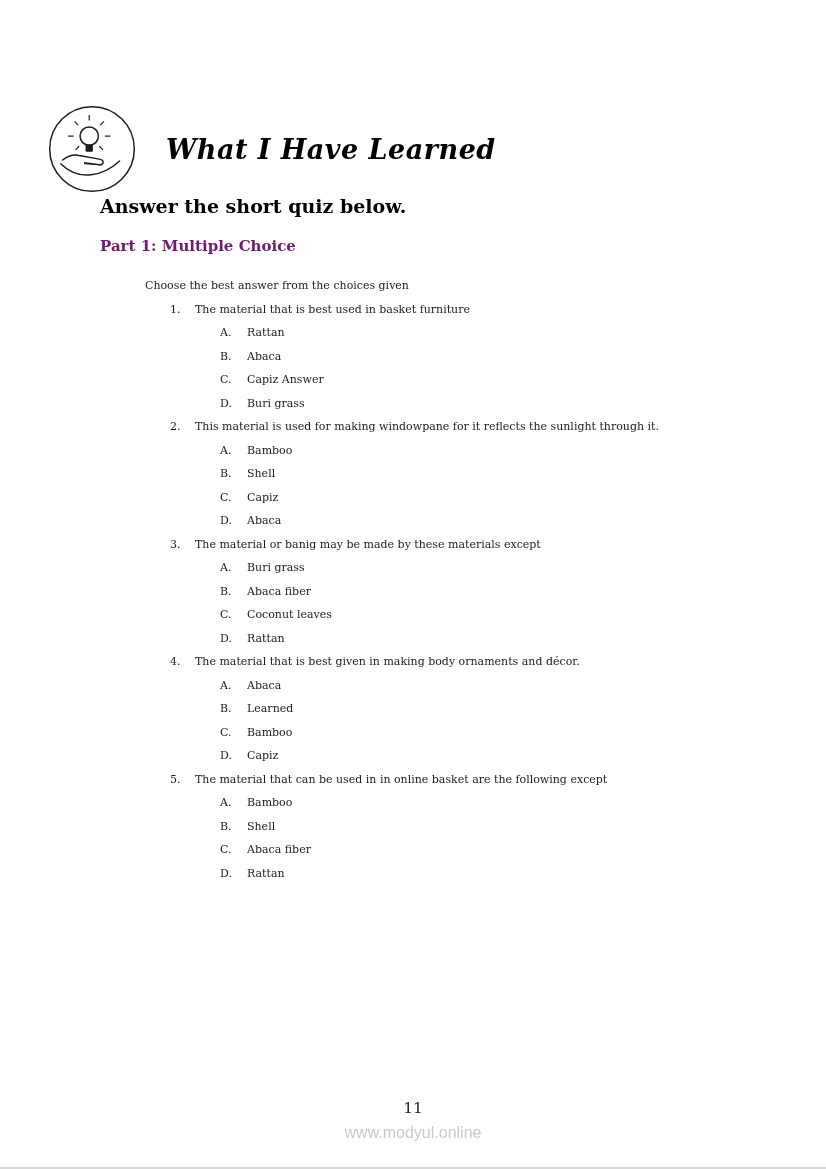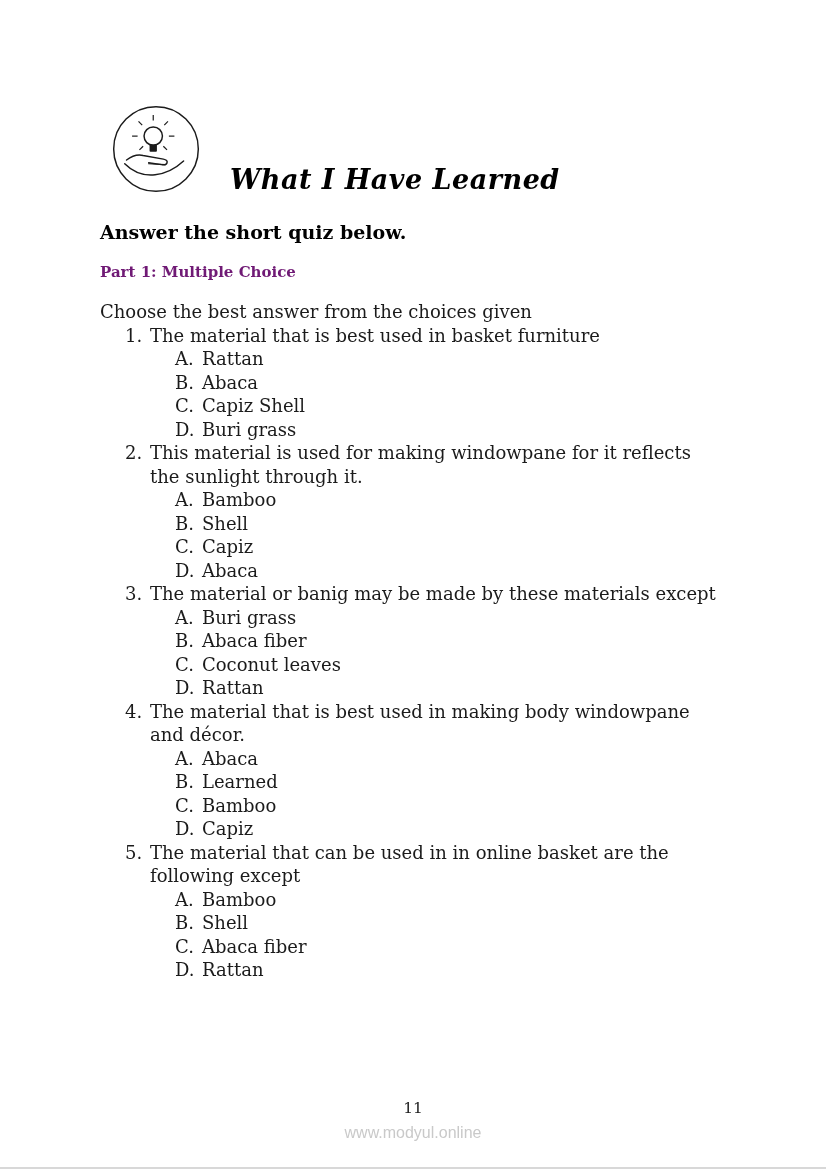--- a/index.html
+++ b/index.html
@@ -11,57 +11,57 @@
     position: relative;
     width: 826px;
     height: 1169px;
     background: #ffffff;
     font-family: "DejaVu Serif", "Liberation Serif", serif;
     color: #1b1b1b;
     overflow: hidden;
   }
   .header {
     display: flex;
-    align-items: flex-end;
+    align-items: center;
     padding-top: 103px;
-    padding-left: 110px;
+    padding-left: 46px;
   }
   .header-icon {
     width: 92px;
     height: 92px;
     flex-shrink: 0;
   }
   .page-title {
     margin-left: 28px;
     font-size: 27px;
     font-weight: bold;
     font-style: italic;
     letter-spacing: 0.5px;
     color: #000000;
   }
   .content {
     padding-left: 100px;
     padding-right: 100px;
   }
   .quiz-heading {
-    margin-top: 26px;
     font-size: 19px;
     font-weight: bold;
     color: #000000;
   }
   .part-title {
     margin-top: 20px;
     font-size: 15px;
     font-weight: bold;
     color: #701a75;
   }
   .quiz-body {
     margin-top: 19px;
-    font-size: 18px;
+    font-size: 11px;
     line-height: 23.5px;
+    margin-left: 45px;
   }
   .instructions {
     margin: 0;
   }
   .question { margin: 0; }
   .q-row {
     display: flex;
     align-items: flex-start;
     margin-left: 25px;
   }
@@ -156,21 +156,21 @@
               <div class="choice-row">
                 <span class="choice-letter">A.</span>
                 <span class="choice-text">Rattan</span>
               </div>
               <div class="choice-row">
                 <span class="choice-letter">B.</span>
                 <span class="choice-text">Abaca</span>
               </div>
               <div class="choice-row">
                 <span class="choice-letter">C.</span>
-                <span class="choice-text">Capiz Shell</span>
+                <span class="choice-text">Capiz Answer</span>
               </div>
               <div class="choice-row">
                 <span class="choice-letter">D.</span>
                 <span class="choice-text">Buri grass</span>
               </div>
             </div>
   </div>
 
   <div class="question">
     <div class="q-row">
@@ -218,21 +218,21 @@
               <div class="choice-row">
                 <span class="choice-letter">D.</span>
                 <span class="choice-text">Rattan</span>
               </div>
             </div>
   </div>
 
   <div class="question">
     <div class="q-row">
       <span class="q-number">4.</span>
-      <span class="q-text">The material that is best used in making body windowpane and décor.</span>
+      <span class="q-text">The material that is best given in making body ornaments and décor.</span>
     </div>
     <div class="choices">
               <div class="choice-row">
                 <span class="choice-letter">A.</span>
                 <span class="choice-text">Abaca</span>
               </div>
               <div class="choice-row">
                 <span class="choice-letter">B.</span>
                 <span class="choice-text">Learned</span>
               </div>

